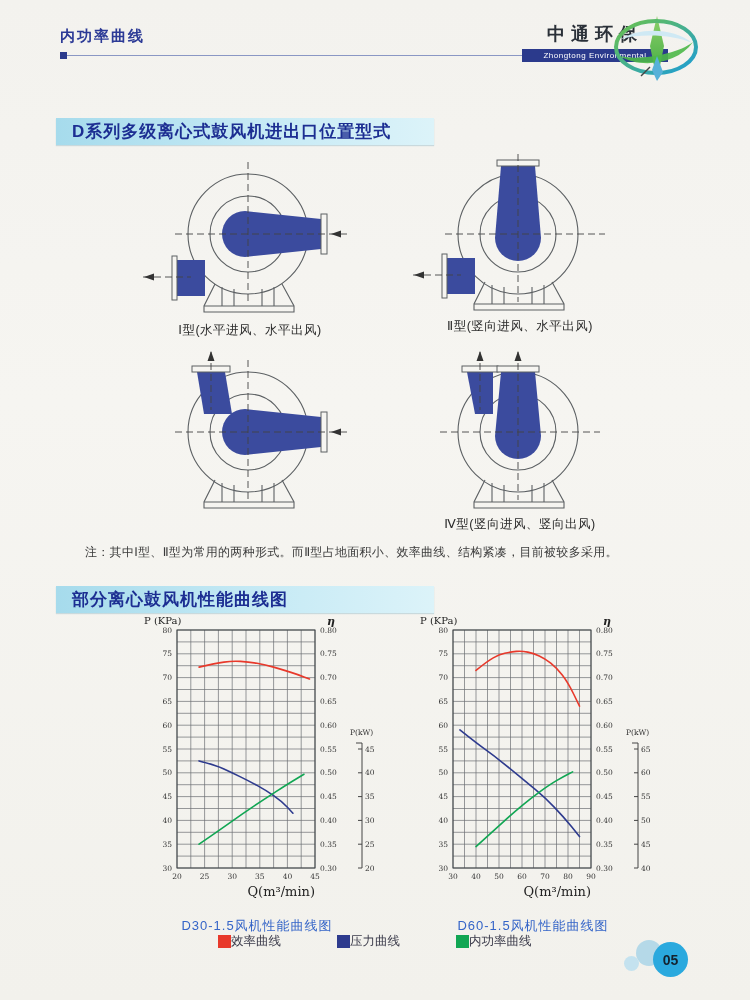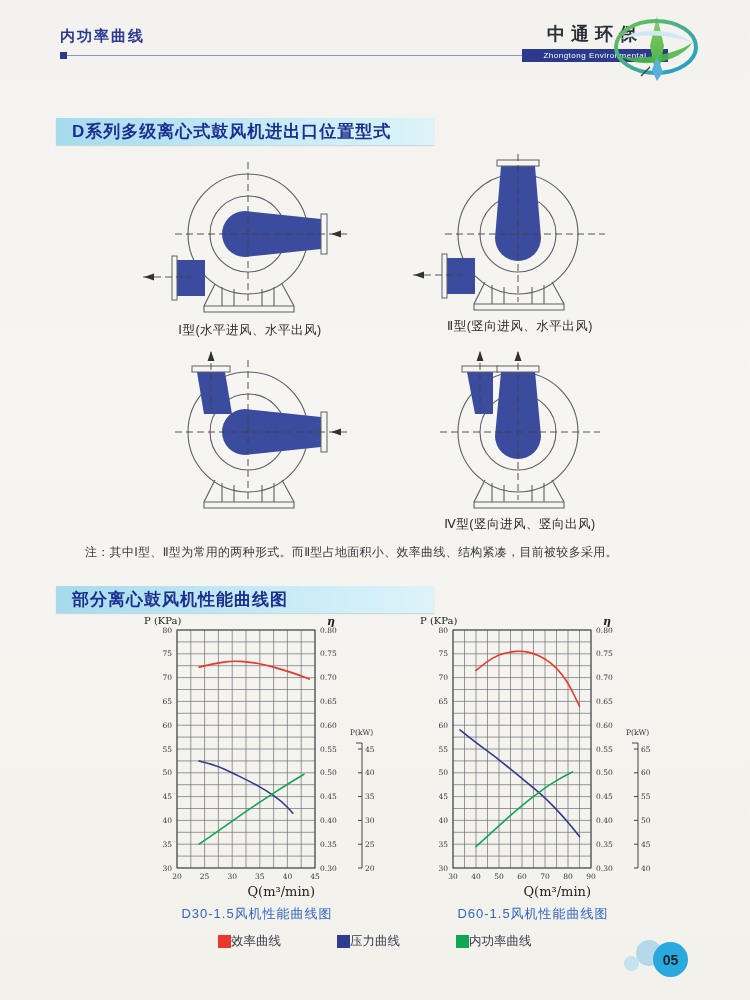--- a/index.html
+++ b/index.html
@@ -25,21 +25,21 @@
   
   figure.diag{position:absolute;width:230px;margin:0;}
   figure.diag figcaption{text-align:center;font-size:12.5px;color:#2a2a2a;margin-top:2px;
         letter-spacing:.5px;}
   
   .note{position:absolute;left:85px;top:544px;width:600px;font-size:12px;color:#3a3a3a;
         letter-spacing:.3px;}
   
   .chart{position:absolute;width:250px;}
   #chart0{left:132px;top:614px;} #chart1{left:408px;top:614px;}
-  .chart .cap{text-align:center;font-size:13px;color:#3565c8;margin-top:3px;letter-spacing:1px;}
+  .chart .cap{text-align:center;font-size:13px;color:#3565c8;margin-top:15px;letter-spacing:1px;}
   svg text.tick{font:7.5px "DejaVu Serif",serif;fill:#333;}
   svg text.atitle{font:10px "DejaVu Serif",serif;fill:#222;}
   svg text.eta{font:italic bold 11px "DejaVu Serif",serif;fill:#222;}
   svg text.xlabel{font:13px "DejaVu Serif",serif;fill:#222;}
   
   .legend{position:absolute;left:218px;top:933px;display:flex;gap:56px;align-items:center;}
   .legend .item{display:flex;align-items:center;gap:0;font-size:12.5px;color:#3a3a4a;}
   .legend .sw{width:13px;height:13px;display:inline-block;}
   
   .pagenum{position:absolute;left:620px;top:938px;width:75px;height:50px;}

